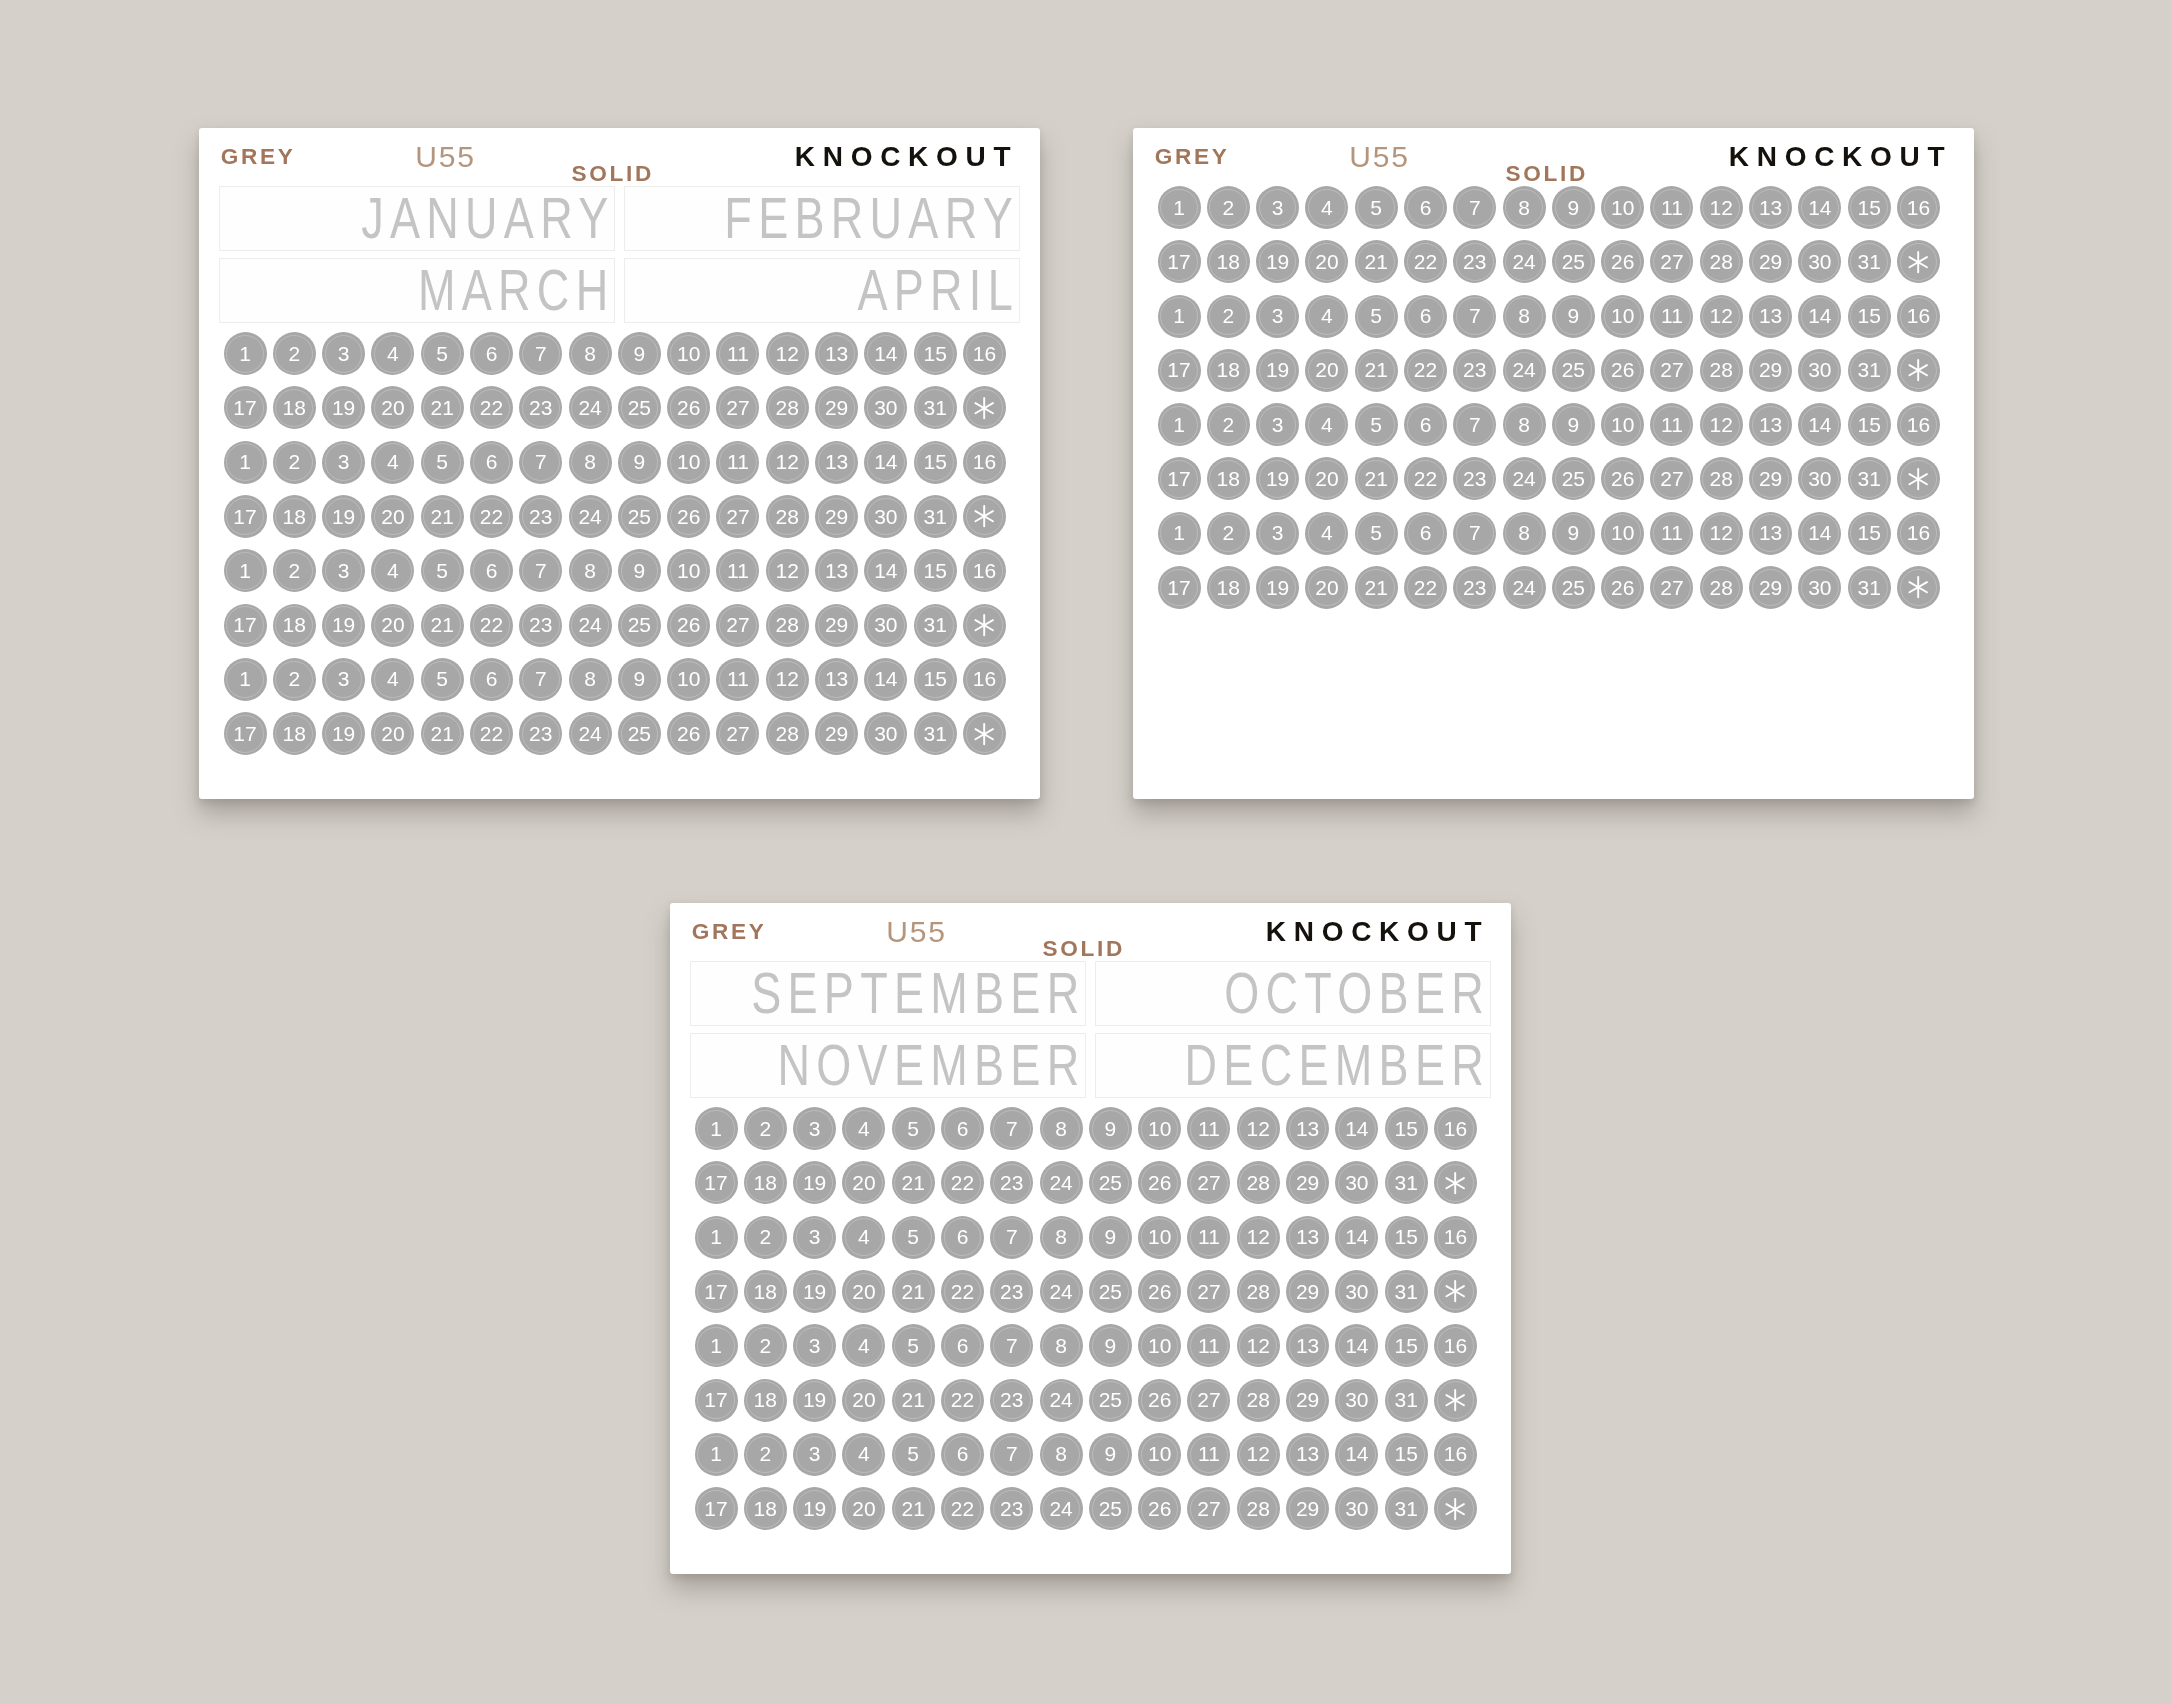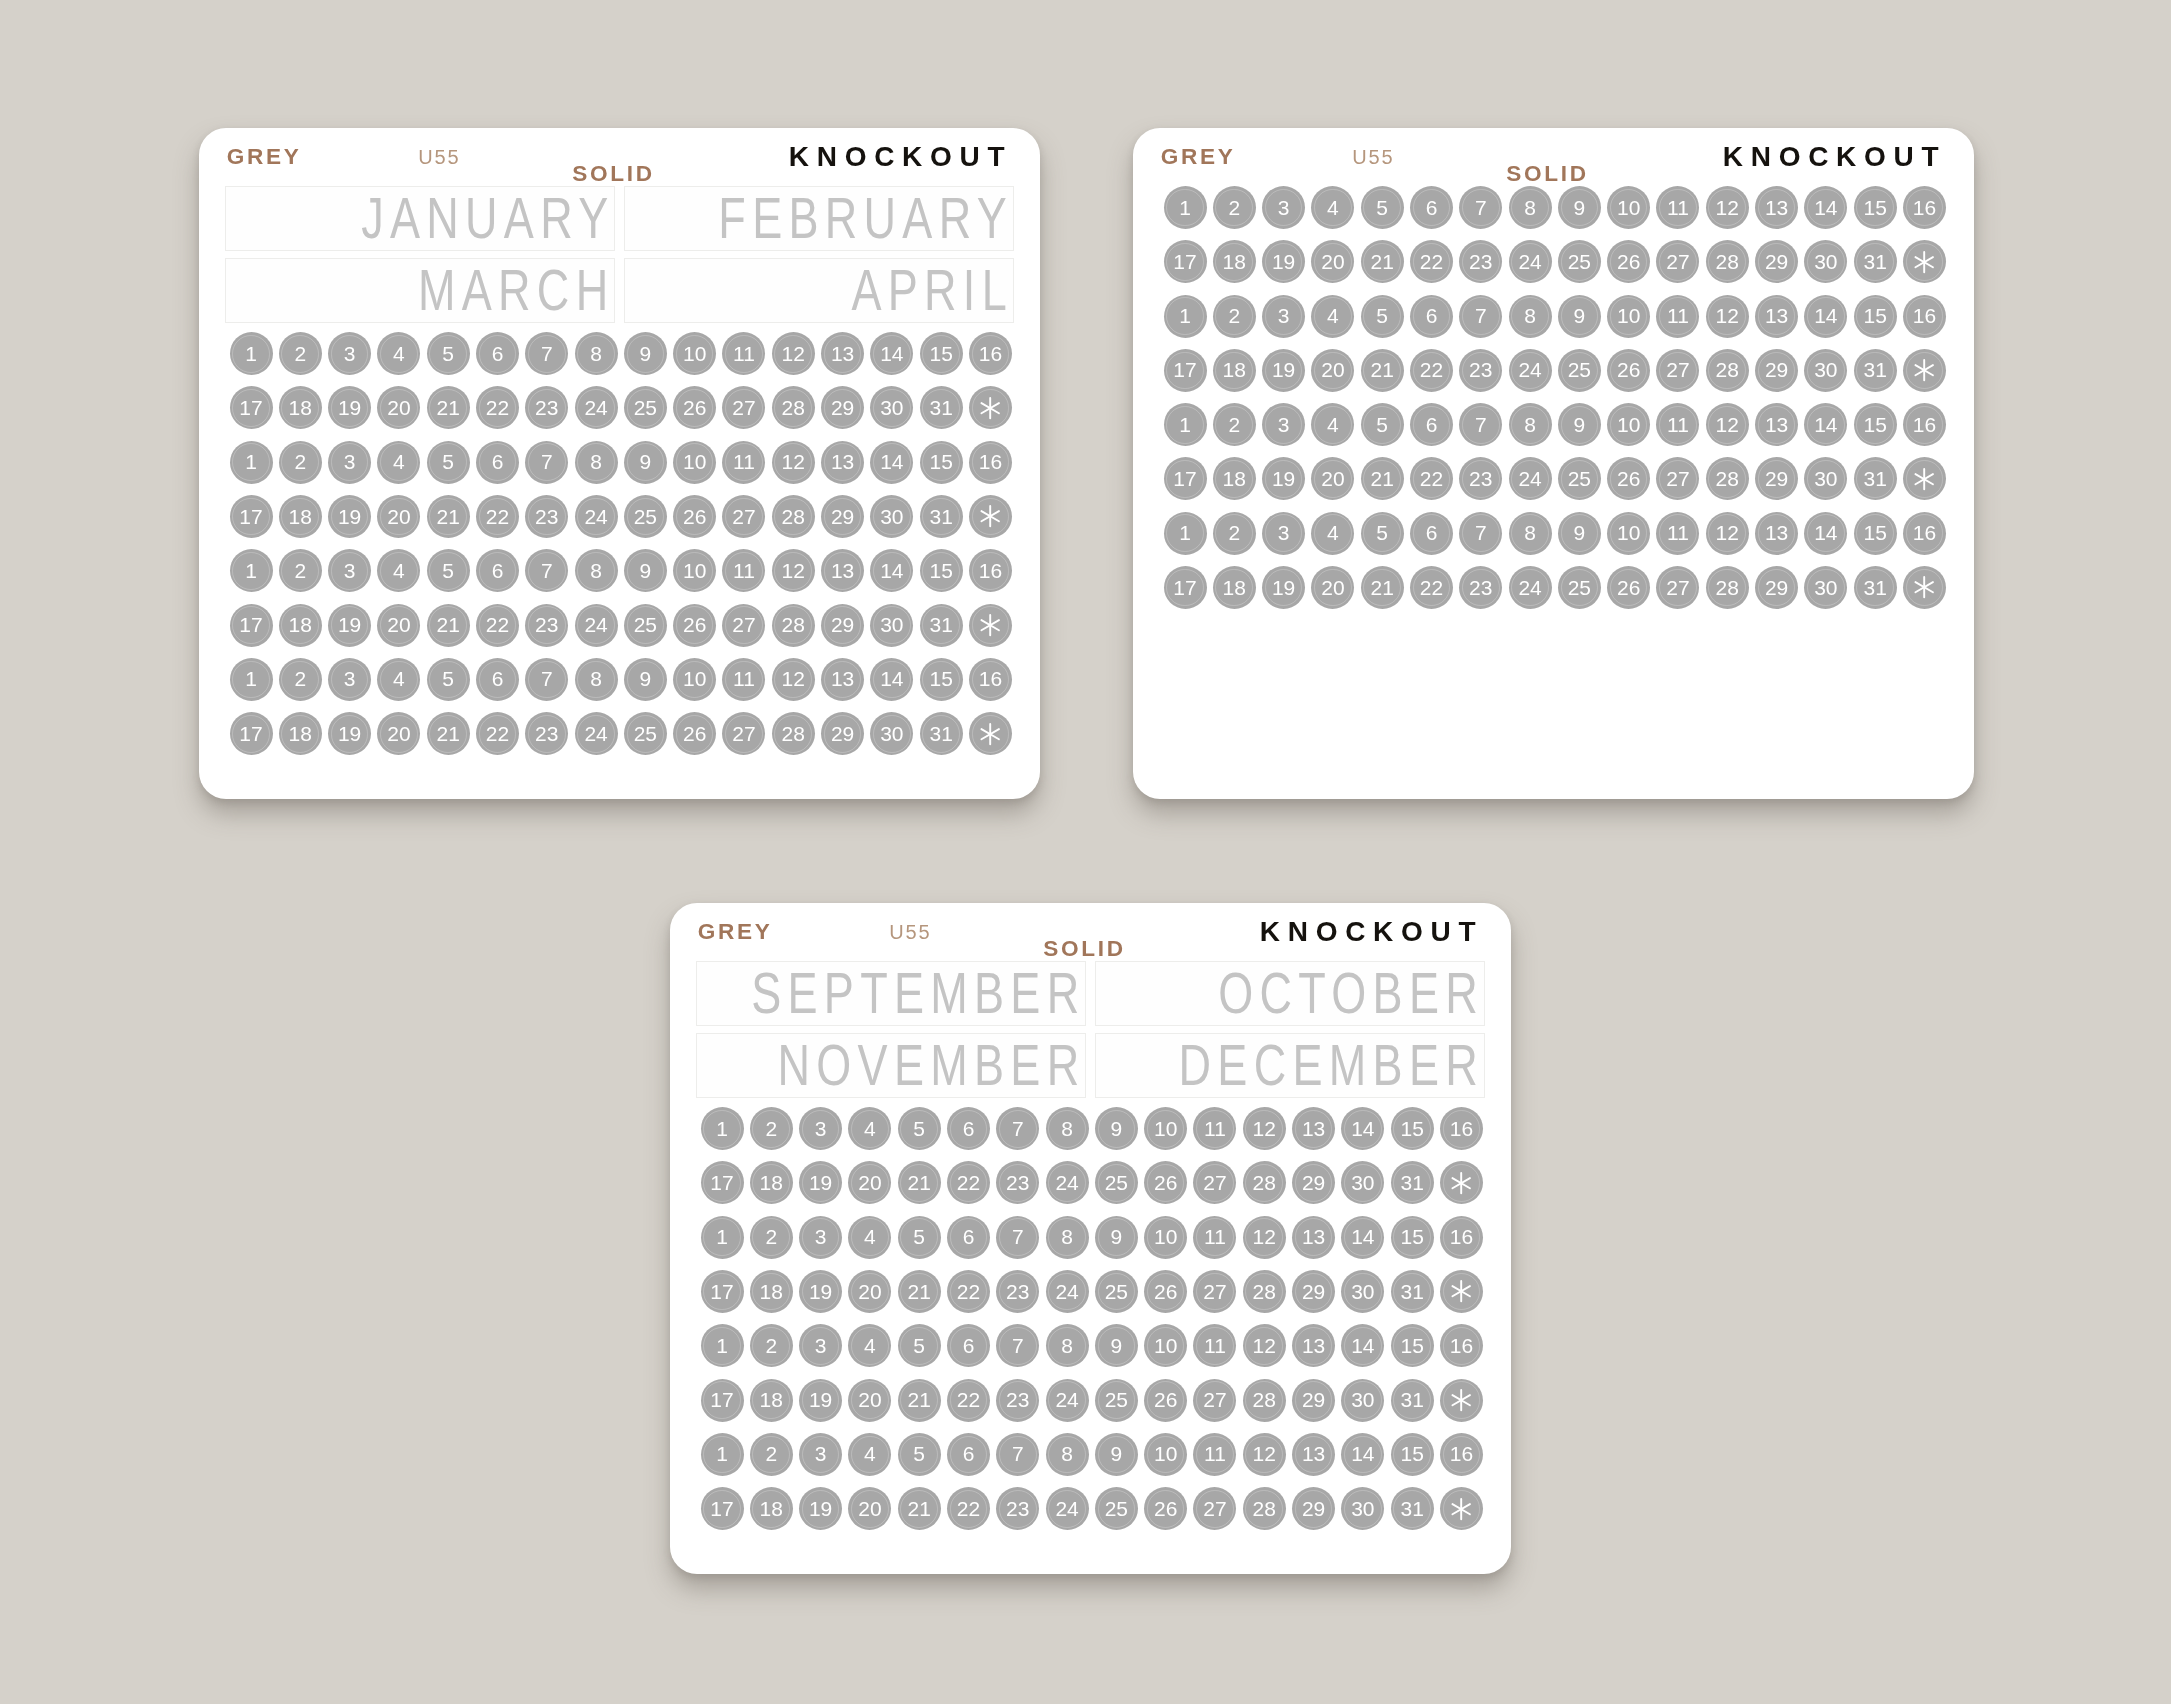--- a/index.html
+++ b/index.html
@@ -7,43 +7,43 @@
     width:2171px;height:1704px;
     background:#d5d1ca;
     position:relative;
     font-family:"Liberation Sans", sans-serif;
     overflow:hidden;
   }
   .sheet{
     position:absolute;
     width:841px;height:671px;
     background:#ffffff;
-    border-radius:27px;
+    border-radius:3px;
     box-shadow:0 14.5px 25px rgba(96,90,82,.38), 0 3.6px 7.2px rgba(96,90,82,.18);
-    padding:0 26px;
+    padding:0 20px;
     box-sizing:border-box;
   }
   .sheet.pos-0{left:199px;top:128px;}
   .sheet.pos-1{left:1133px;top:128px;}
   .sheet.pos-2{left:670px;top:903px;}
 
   .hdr{
     position:relative;
     height:58px;
     display:flex;
     align-items:center;
   }
   .hdr .lbl{
     font-size:22.6px;font-weight:700;letter-spacing:2.7px;
     color:#a1765a;
   }
   .hdr .color-lbl{margin-left:1.8px;}
   .hdr .code{
     position:absolute;left:24.5%;
-    font-size:20px;font-weight:400;letter-spacing:1.8px;
+    font-size:30px;font-weight:400;letter-spacing:1.8px;
     color:#b5967d;
   }
   .hdr .finish{position:absolute;left:44%;margin-top:34px;}
   .hdr .brand{
     margin-left:auto;
     font-size:28px;font-weight:700;letter-spacing:7.7px;
     color:#15120e;margin-right:1.8px;
   }
 
   .months{

